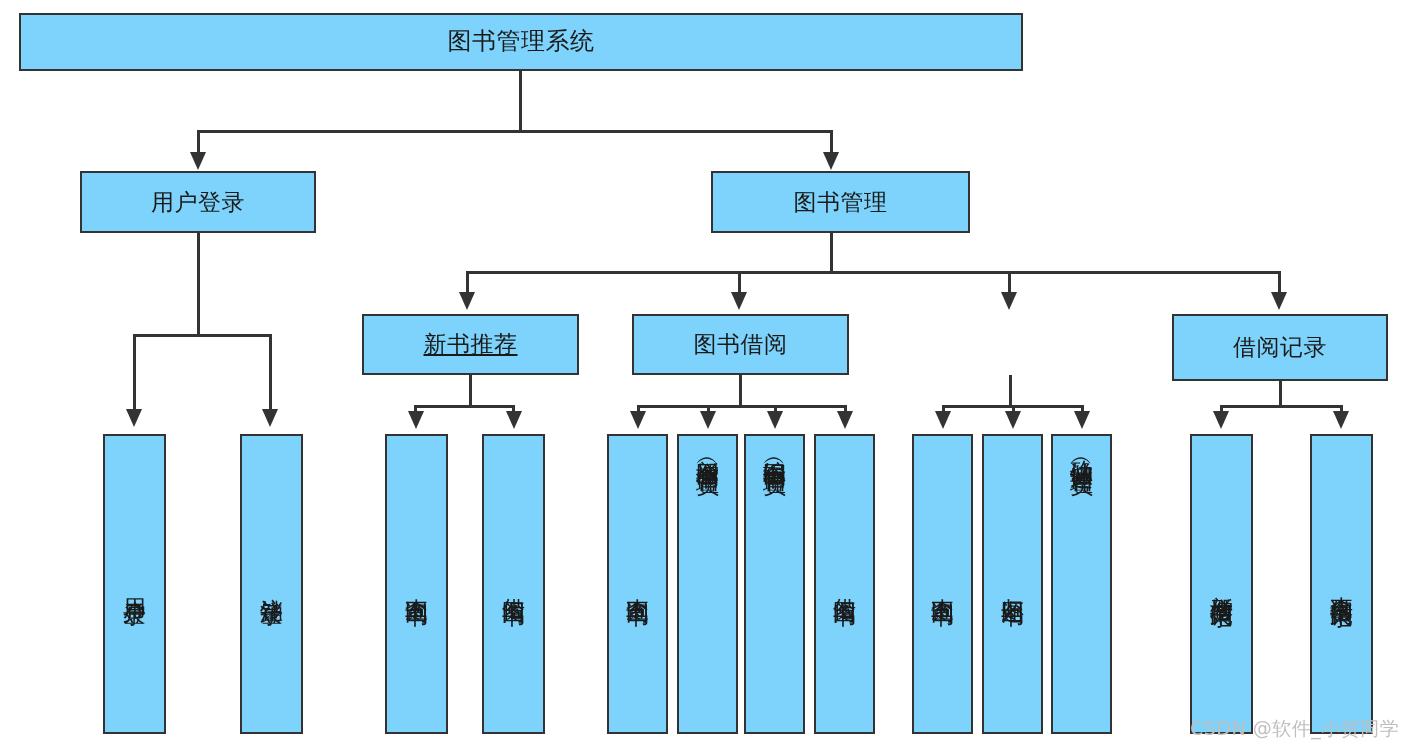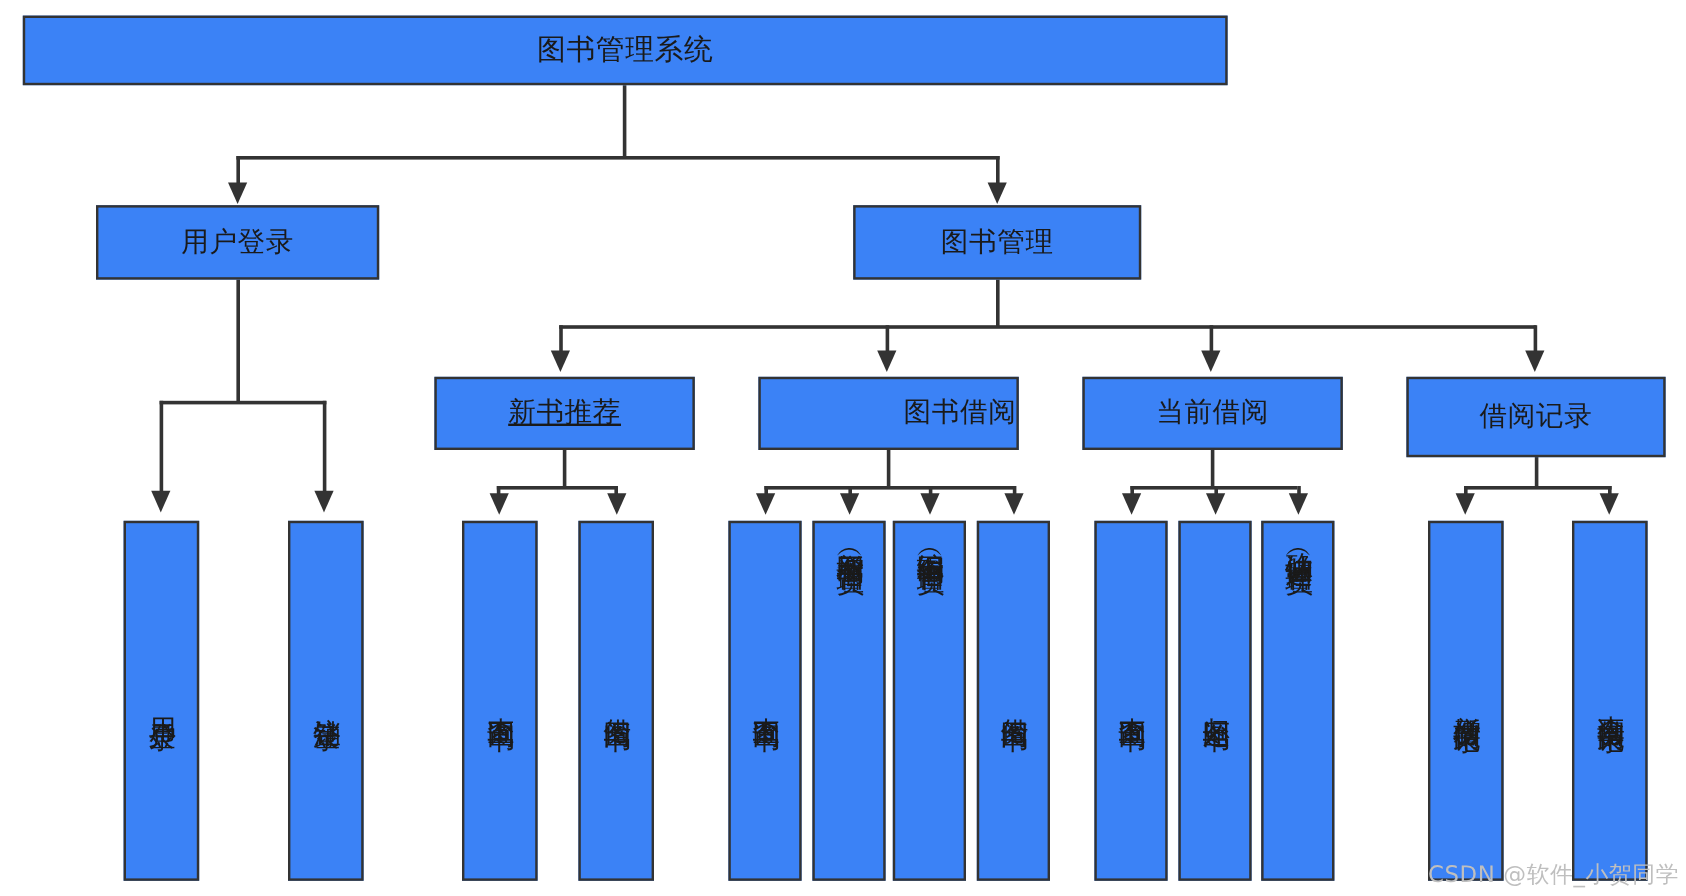--- a/index.html
+++ b/index.html
@@ -13,21 +13,21 @@
   #canvas {
     position: relative;
     width: 1405px;
     height: 747px;
     background: #ffffff;
     overflow: hidden;
   }
   .node {
     position: absolute;
     box-sizing: border-box;
-    background: #3b82f6;
+    background: #7dd3fc;
     border: 2px solid #333333;
     display: flex;
     align-items: center;
     justify-content: center;
     color: #1a1a1a;
   }
   .node .label {
     text-align: center;
     line-height: 1.08;
     letter-spacing: 0.5px;
@@ -144,32 +144,29 @@
   <div class="ln v" style="left:1340px; top:405px; height:10px;"></div>
   <div class="arrow" style="left:1333px; top:411px;"></div>
 
   <div class="node horiz root" style="left:19px; top:13px; width:1004px; height:58px;">
     <span class="label">图书管理系统</span>
   </div>
 
   <div class="node horiz" style="left:80px; top:171px; width:236px; height:62px;">
     <span class="label">用户登录</span>
   </div>
-  <div class="node horiz" style="left:711px; top:171px; width:240px; height:62px;">
+  <div class="node horiz" style="left:711px; top:171px; width:259px; height:62px;">
     <span class="label">图书管理</span>
   </div>
 
   <div class="node horiz" style="left:362px; top:314px; width:217px; height:61px;text-decoration:underline;">
     <span class="label">新书推荐</span>
   </div>
-  <div class="node horiz" style="left:632px; top:314px; width:217px; height:61px;justify-content:flex-end;">
+  <div class="node horiz" style="left:632px; top:314px; width:217px; height:61px;">
     <span class="label">图书借阅</span>
-  </div>
-  <div class="node horiz" style="left:902px; top:314px; width:217px; height:61px;">
-    <span class="label">当前借阅</span>
   </div>
   <div class="node horiz" style="left:1172px; top:314px; width:216px; height:67px;">
     <span class="label">借阅记录</span>
   </div>
 
   <div class="node vert mid" style="left:103px; top:434px; width:63px; height:300px;">
     <span class="label">用户登录</span>
   </div>
   <div class="node vert mid" style="left:240px; top:434px; width:63px; height:300px;">
     <span class="label">注销登录</span>

